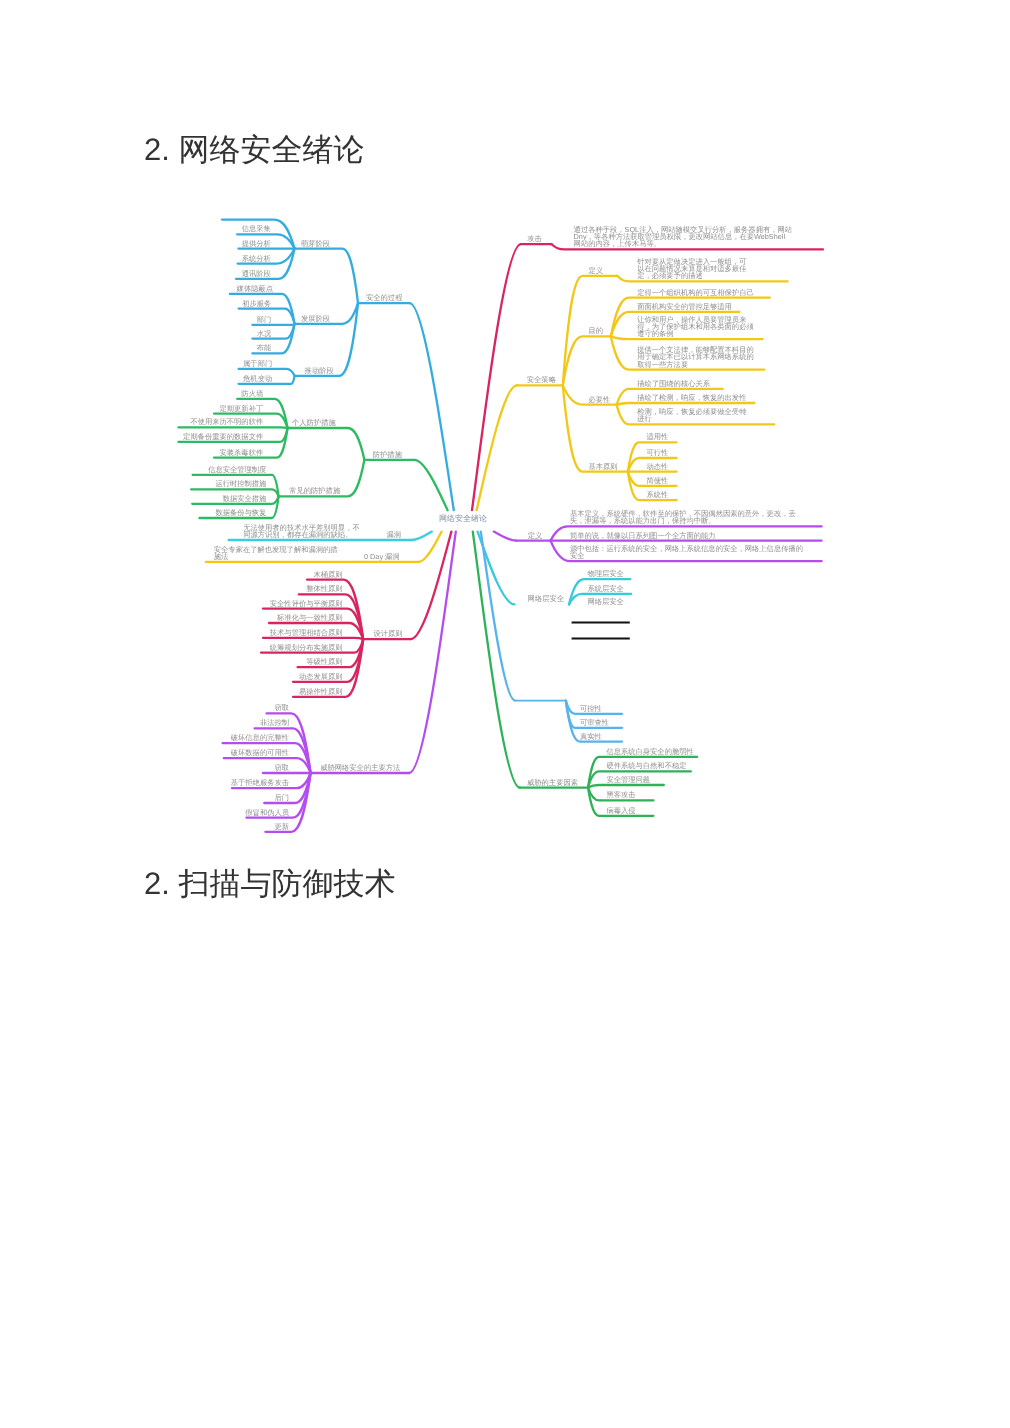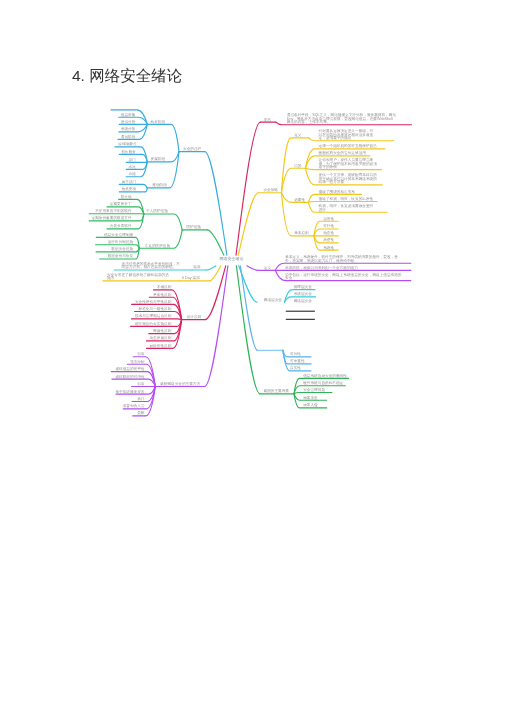--- a/index.html
+++ b/index.html
@@ -5,21 +5,22 @@
   html,body{margin:0;padding:0;background:#ffffff;}
   body{font-family:"Liberation Sans",sans-serif;width:505px;height:714px;}
   .page{position:relative;width:505px;height:714px;background:#ffffff;overflow:hidden;}
   .heading{position:absolute;font-size:15.5px;line-height:20px;color:#333333;white-space:nowrap;}
   svg.mm{position:absolute;left:0;top:0;width:505px;height:714px;}
 </style>
 </head>
 <body>
 
 <div class="page">
-  <div class="heading" style="left:72px;top:66px">4. 网络安全绪论</div>
+  <div class="heading" style="left:72px;top:66px">2. 网络安全绪论</div>
+  <div class="heading" style="left:72px;top:433px">2. 扫描与防御技术</div>
   <svg class="mm" id="mm" viewBox="0 0 505 714">
       <g>
         <g>
           <path d="M111.00 109.80 H 137.20 C 141.24 109.80 144.27 113.86 147.30 124.30" fill="none" stroke="#35ace0" stroke-width="1.15" stroke-linecap="round" stroke-linejoin="round"></path>
           <path d="M118.60 117.20 H 138.70 C 142.14 117.20 144.72 119.19 147.30 124.30" fill="none" stroke="#35ace0" stroke-width="1.15" stroke-linecap="round" stroke-linejoin="round"></path>
           <text x="135.40" y="115.65" text-anchor="end" font-size="3.65" fill="#8d8d8d">信息采集</text>
           <path d="M119.20 124.30 H 147.30 H 147.30" fill="none" stroke="#35ace0" stroke-width="1.15" stroke-linecap="round" stroke-linejoin="round"></path>
           <text x="135.40" y="122.75" text-anchor="end" font-size="3.65" fill="#8d8d8d">提供分析</text>
           <path d="M118.80 131.80 H 138.40 C 141.96 131.80 144.63 129.70 147.30 124.30" fill="none" stroke="#35ace0" stroke-width="1.15" stroke-linecap="round" stroke-linejoin="round"></path>
           <text x="135.40" y="130.25" text-anchor="end" font-size="3.65" fill="#8d8d8d">系统分析</text>

